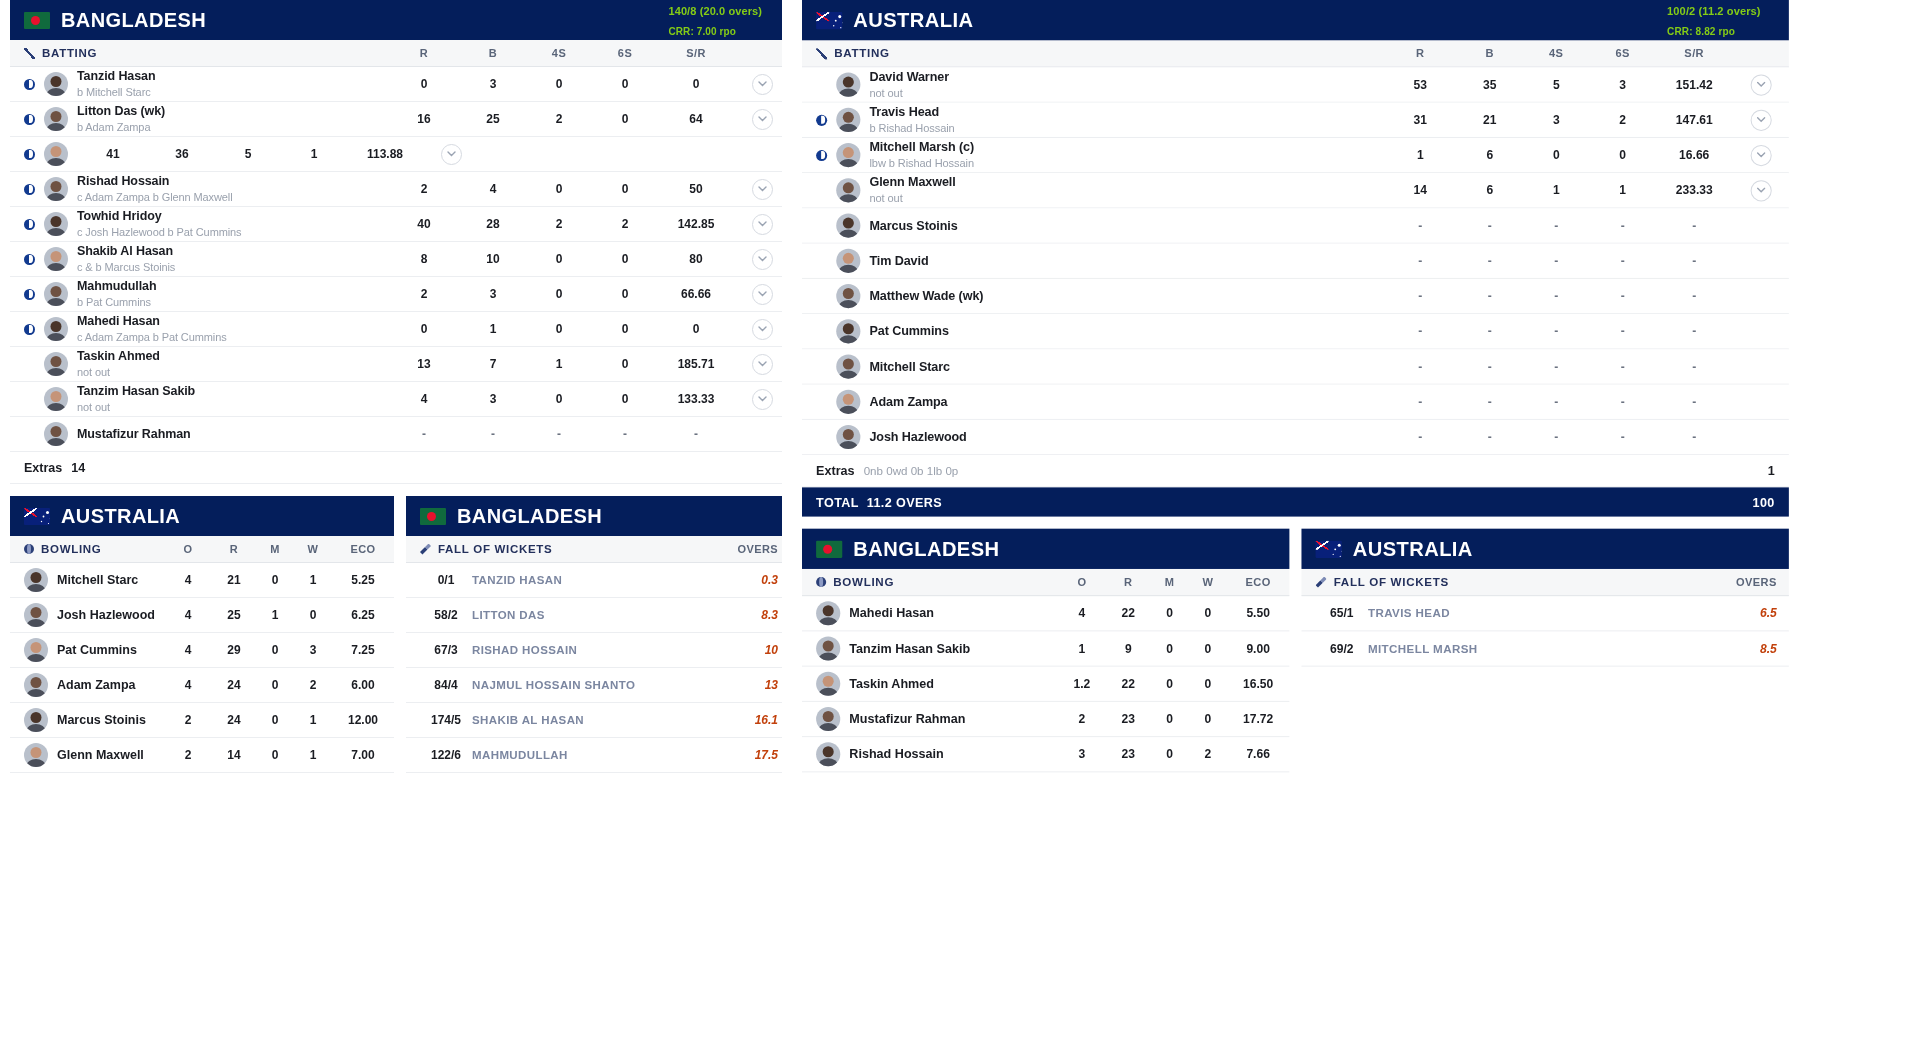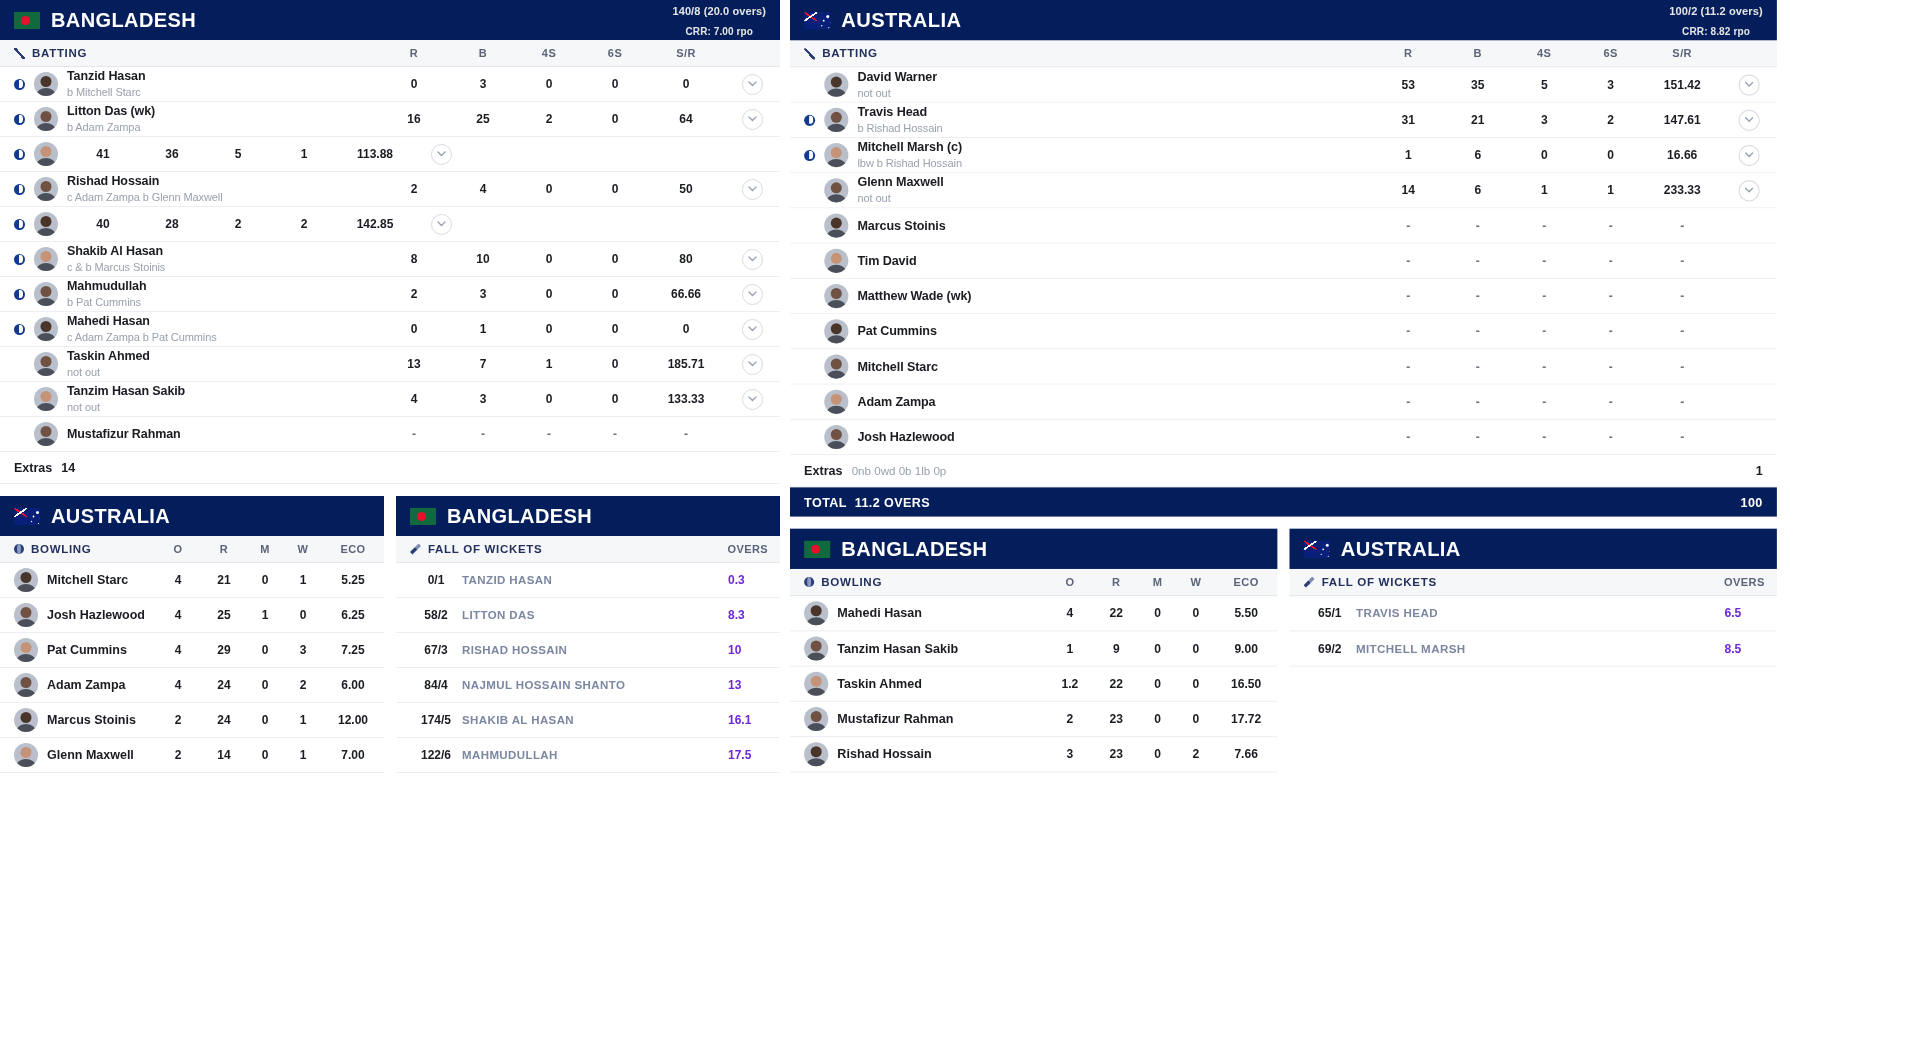--- a/index.html
+++ b/index.html
@@ -5,21 +5,21 @@
   * { box-sizing: border-box; margin: 0; padding: 0; }
   html, body {
     width: 1920px; height: 1047px;
     background: #ffffff;
     font-family: "Liberation Sans", sans-serif;
     overflow: hidden;
   }
   .page { position: relative; width: 1920px; height: 1047px; display: flex; }
 
   
-  .panel { position: relative; height: 1047px; overflow: hidden; background: #fff; }
+  .panel { position: relative; height: 1047px; overflow: hidden; background: #fff; margin-left: 10px; }
   .panel-left  { width: 780px; }
   .panel-gap   { width: 10px; background: #ffffff; }
   .panel-right { width: 1130px; }
 
   .inner-left  { width: 780px; padding: 0; }
   .inner-right { width: 980px; transform: scale(1.007); transform-origin: 0 0; }
 
   
   .team-banner {
     background: #041e5b;
@@ -58,23 +58,23 @@
     width: 3px; height: 3px; border-radius: 50%;
     background: #fff;
     box-shadow: -4px 4px 0 -0.6px #fff, 3px 6px 0 -0.8px #fff, -6px 9px 0 -0.8px #fff, 1px 11px 0 -0.9px #fff;
   }
   .team-name {
     color: #ffffff;
     font-size: 20px; font-weight: 700;
     letter-spacing: 0.4px;
   }
   .banner-score {
-    position: absolute; right: 14px; top: 50%;
+    position: absolute; right: 28px; top: 50%;
     transform: translateY(-50%);
-    text-align: center; color: #e5e5e5;
+    text-align: left; color: #84cc16;
     line-height: 1.25;
   }
   .banner-score .s1 { font-size: 11px; font-weight: 700; letter-spacing: .1px; }
   .banner-score .s2 { font-size: 10px; font-weight: 700; letter-spacing: .1px; }
 
   
   .thead {
     display: flex; align-items: center;
     background: #f6f7f8;
     border-bottom: 1px solid #e3e6ea;
@@ -190,21 +190,21 @@
   .split { display: flex; gap: 12px; margin-top: 12px; }
   .card { background: #fff; flex: 1 1 0; min-width: 0; }
   .bowl-row, .fow-row {
     display: flex; align-items: center;
     height: 35px; padding-left: 14px;
     border-bottom: 1px solid #eceef1;
   }
   .bowl-name { font-size: 12.5px; font-weight: 700; color: #1a1c22; flex: 1 1 auto; }
   .fow-score { font-size: 12px; font-weight: 700; color: #1a1c22; width: 52px; flex: 0 0 52px; text-align: center; }
   .fow-name  { font-size: 11.5px; font-weight: 700; color: #7b86a0; letter-spacing: .4px; flex: 1 1 auto; }
-  .fow-over  { font-size: 12px; font-weight: 700; color: #6d28d9; width: 52px; flex: 0 0 52px; text-align: left; padding-right: 12px; }
+  .fow-over  { font-size: 12px; font-weight: 700; color: #c2410c; width: 52px; flex: 0 0 52px; text-align: right; padding-right: 12px; font-style: italic; }
 
   .bw-o { width: 48px; flex: 0 0 48px; }
   .bw-r { width: 44px; flex: 0 0 44px; }
   .bw-m { width: 38px; flex: 0 0 38px; }
   .bw-w { width: 38px; flex: 0 0 38px; }
   .bw-e { width: 62px; flex: 0 0 62px; }
   .fow-h-over { width: 64px; flex: 0 0 64px; text-align: right; padding-right: 12px; }
 </style>
 </head>
 <body>
@@ -319,20 +319,24 @@
                   <path d="M1 1l3.5 3.5L8 1" fill="none" stroke="#9aa3b2" stroke-width="1.4" stroke-linecap="round"></path>
                 </svg>
               </div>
             </div>
           </div>
           <div class="bat-row">
             <div class="dot-wrap">
               <span class="out-dot "></span>
             </div>
             <div class="avatar dark"></div>
+            <div class="bat-names">
+      <div class="bat-name">Towhid Hridoy</div>
+      <div class="bat-how">c Josh Hazlewood b Pat Cummins</div>
+    </div>
             <span class="stat c-r">40</span>
     <span class="stat c-b">28</span>
     <span class="stat c-4">2</span>
     <span class="stat c-6">2</span>
     <span class="stat c-sr">142.85</span>
             <div class="chev-cell">
               <div class="chev ">
                 <svg width="9" height="6" viewBox="0 0 9 6">
                   <path d="M1 1l3.5 3.5L8 1" fill="none" stroke="#9aa3b2" stroke-width="1.4" stroke-linecap="round"></path>
                 </svg>

